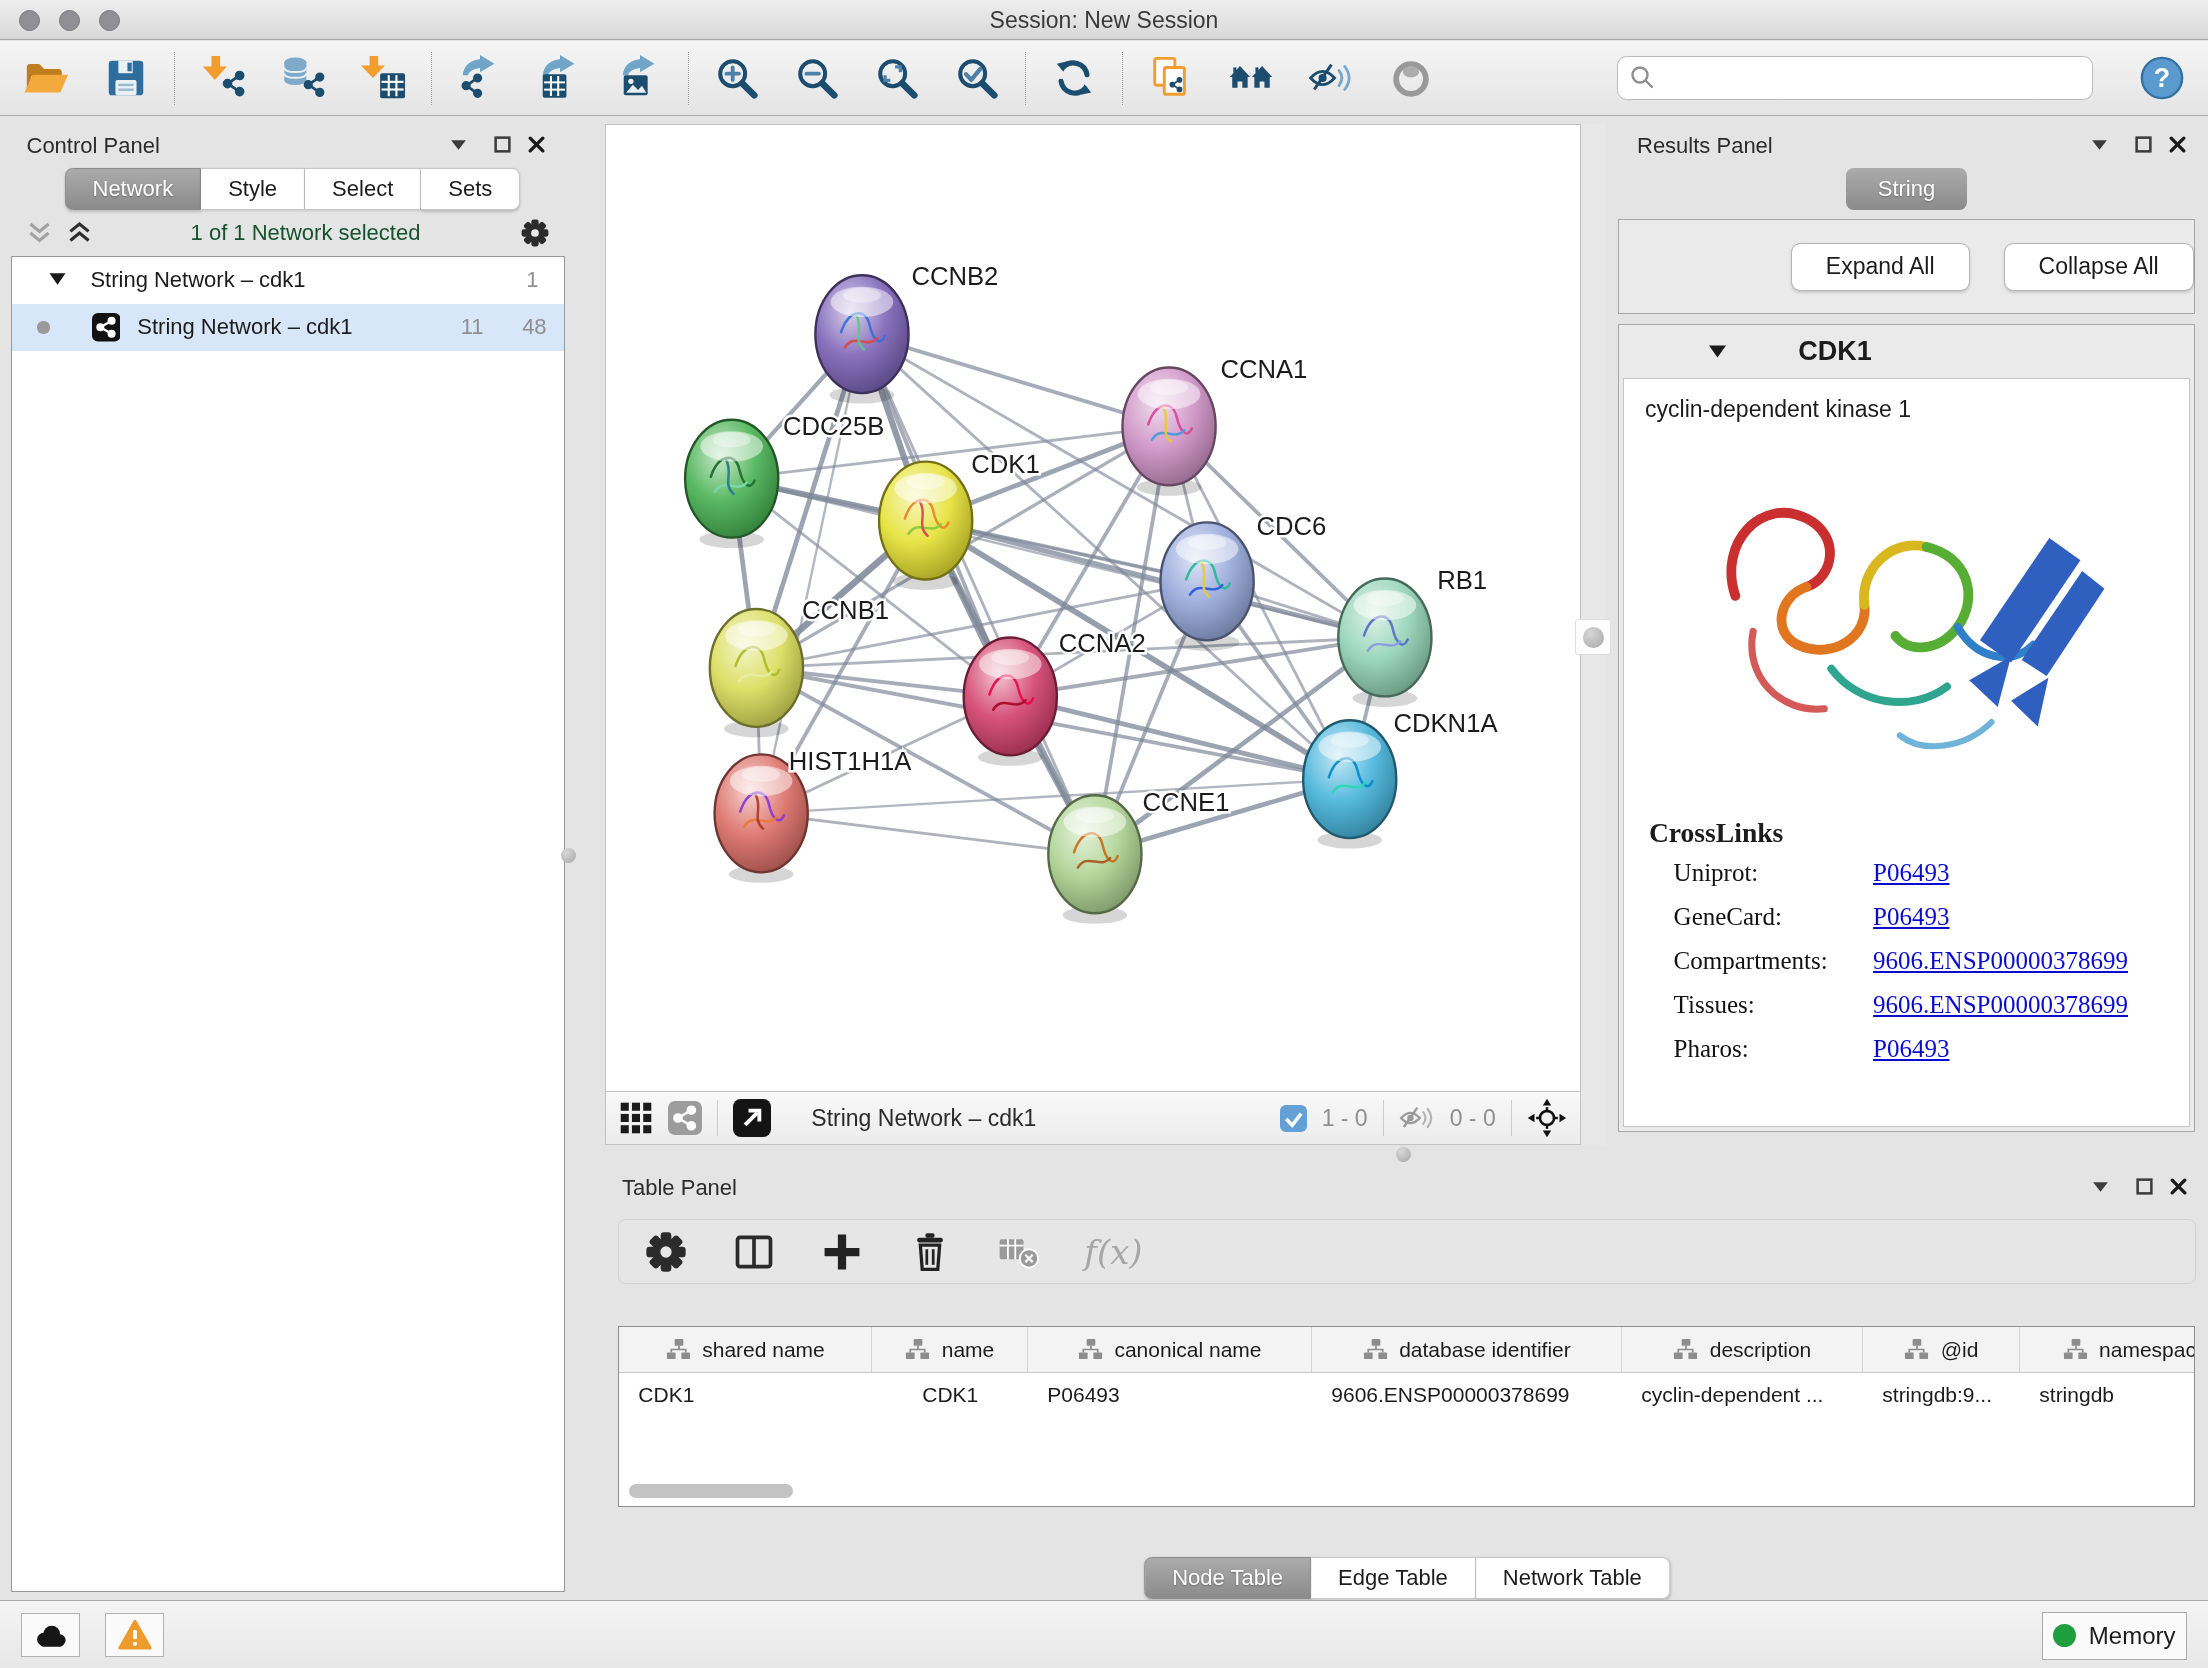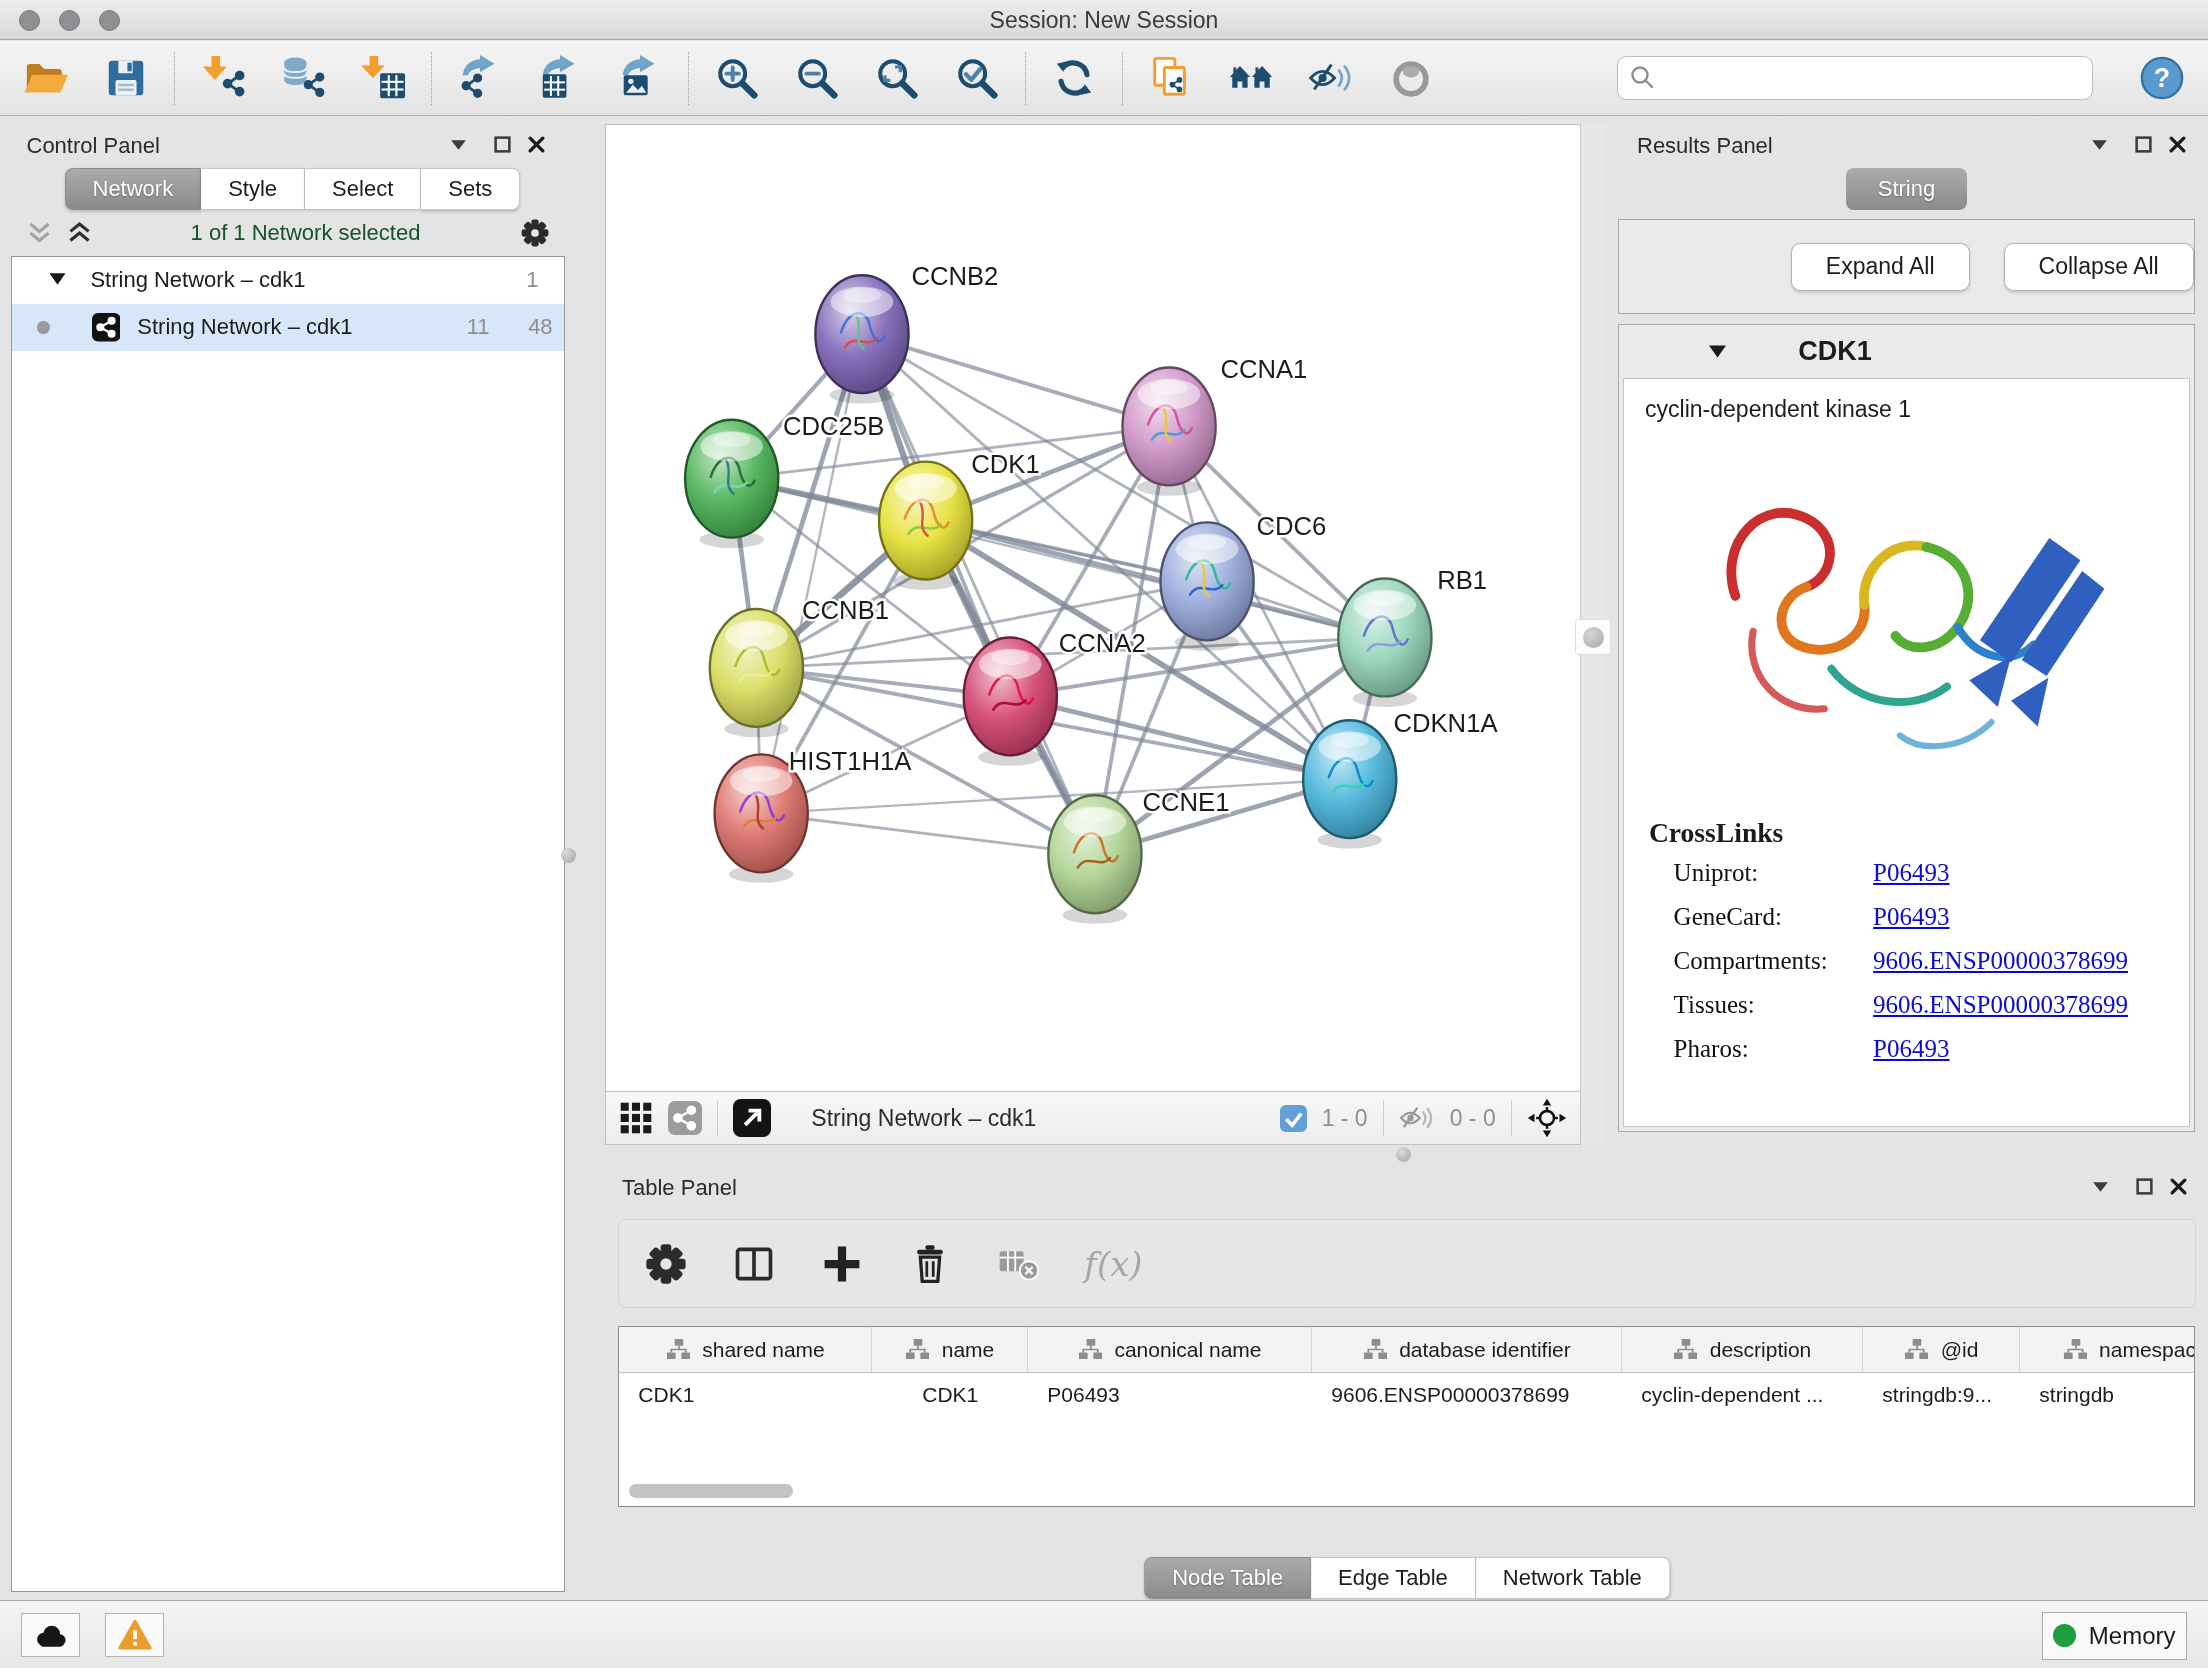--- a/index.html
+++ b/index.html
@@ -78,21 +78,21 @@
   .rp-white{flex:1;margin:0 3.8px 3.8px 3.8px;background:#fff;border:1px solid #c6c6c6;padding:17px 21px;overflow:hidden}
   .rp-desc{font-size:23px}
   .protein{display:block;margin:27px auto 5.7px auto;width:418px;height:354px}
   .xl-title{font-family:"Liberation Serif",serif;font-size:27.6px;font-weight:bold;margin:13.3px 0 9.5px 3.8px}
   .xl-row{display:flex;height:44px;align-items:flex-start;font-family:"Liberation Serif",serif;font-size:25px}
   .xl-label{width:228px;padding-left:28.5px;color:#111}
   .xl-link{color:#0b0bd0;text-decoration:underline;cursor:pointer}
 
   
   .table-panel{position:absolute;left:605px;top:1166px;width:1604px;height:435px}
-  .tp-toolbar{position:absolute;left:13.3px;right:13.3px;top:53px;height:89px;background:#e6e6e6;border:1px solid #d2d2d2;border-radius:7.6px;display:flex;align-items:center;padding-left:25px;gap:44px}
+  .tp-toolbar{position:absolute;left:13.3px;right:13.3px;top:53px;height:65px;background:#e6e6e6;border:1px solid #d2d2d2;border-radius:7.6px;display:flex;align-items:center;padding-left:25px;gap:44px}
   .tp-toolbar .ic{cursor:pointer}
   .tp-toolbar .ic svg{width:44px;height:44px;display:block}
   .fx{font-family:"DejaVu Serif",serif;font-style:italic;font-size:34px;color:#a6a6a6}
   .tp-table{position:absolute;left:13.3px;top:160px;width:1577px;height:181px;background:#fff;border:1.4px solid #8d8d8d;overflow:hidden}
   .tp-hrow{display:flex;height:46px;background:#f3f3f3;border-bottom:1px solid #c8c8c8}
   .tp-hcell{display:flex;align-items:center;justify-content:center;gap:11.4px;font-size:21px;border-right:1px solid #d6d6d6;overflow:hidden;white-space:nowrap;flex-shrink:0}
   .tp-hcell svg{width:25px;height:25px;flex-shrink:0}
   .tp-drow{display:flex;height:44px}
   .tp-dcell{display:flex;align-items:center;padding-left:19px;font-size:21px;overflow:hidden;white-space:nowrap;flex-shrink:0}
   .tp-dcell.center{justify-content:center;padding-left:0}
@@ -419,21 +419,21 @@
               <line x1="7" y1="12" x2="16.5" y2="6.5"></line>
               <line x1="7" y1="12" x2="16.5" y2="17.5"></line>
               <circle cx="7" cy="12" r="2.5"></circle>
               <circle cx="16.5" cy="6.5" r="2.5"></circle>
               <circle cx="16.5" cy="17.5" r="2.5"></circle>
             </g>
           </svg>
         </span>
       <span style="margin-left:17px;flex:1">String Network – cdk1</span>
       <span class="count" style="width:63px;text-align:right">11</span>
-      <span class="count" style="width:63px;text-align:right;margin-right:11px">48</span>
+      <span class="count" style="width:63px;text-align:right;margin-right:17px">48</span>
     </div>
   </div>
 </div>
 
 <div class="net-wrap">
   <div class="net-canvas" id="net-canvas">
       <svg viewBox="0 0 1024 1016">
         <defs>
           <radialGradient id="g-CCNB2" cx="38%" cy="30%" r="80%">
             <stop offset="0%" stop-color="rgb(218,210,234)"></stop>

